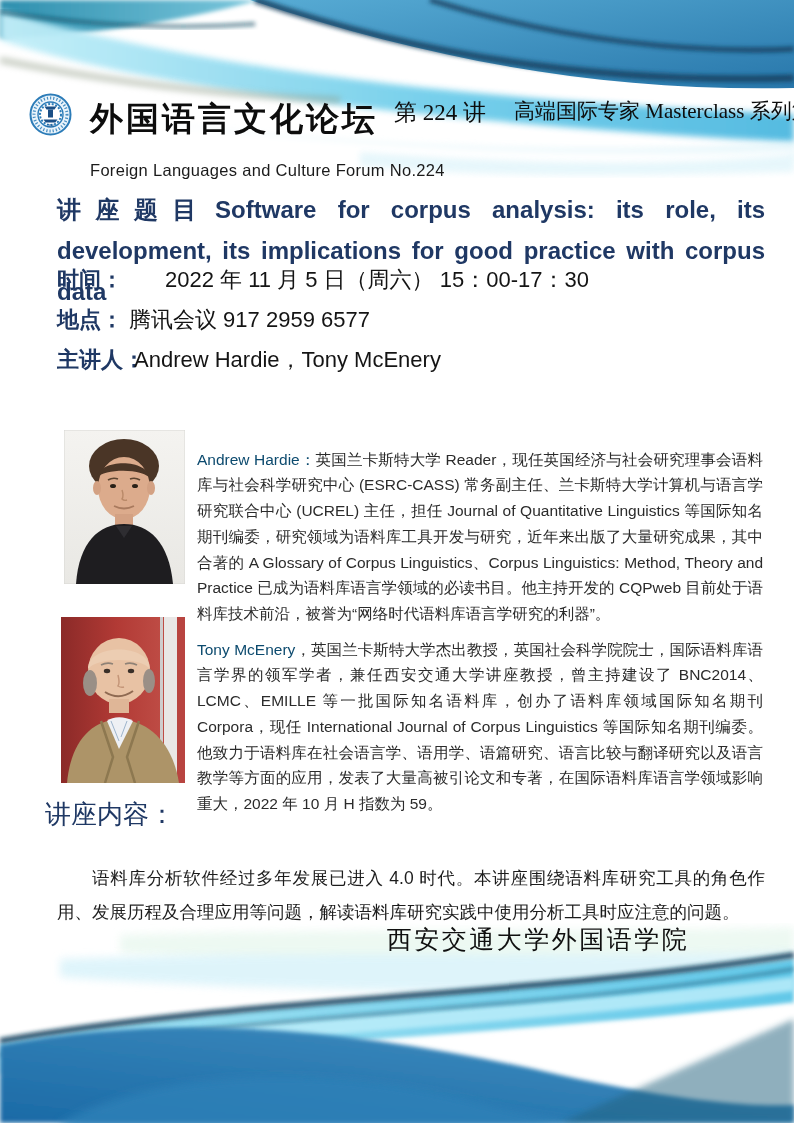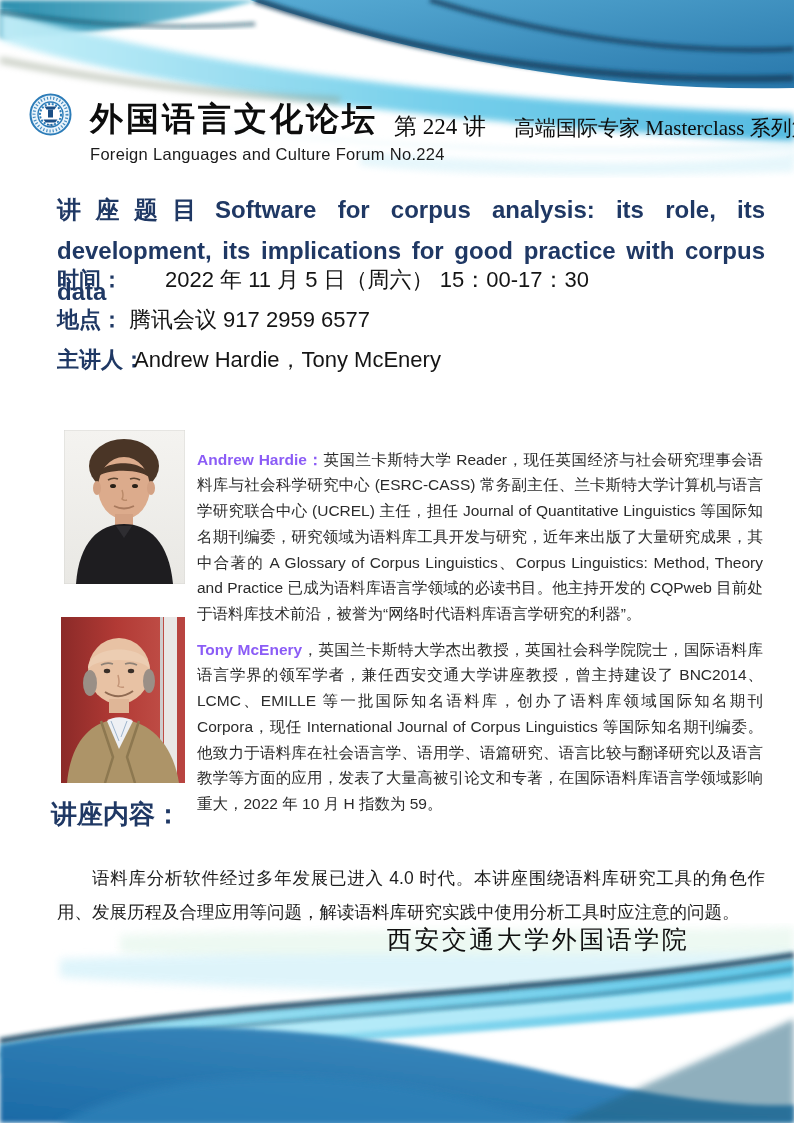--- a/index.html
+++ b/index.html
@@ -8,25 +8,25 @@
   .abs{position:absolute;}
 
   
   .top-decor{left:0;top:0;width:794px;height:178px;}
   .bottom-decor{left:0;bottom:0;width:794px;height:200px;}
   .top-decor svg,.bottom-decor svg{display:block;width:100%;height:100%;}
 
   
   .logo{left:27px;top:91px;width:47px;height:47px;}
   .header-text{left:90px;top:97px;width:690px;}
-  .header-row1{display:flex;align-items:flex-end;color:#0d0d0d;white-space:nowrap;}
+  .header-row1{display:flex;align-items:flex-start;color:#0d0d0d;white-space:nowrap;}
   .forum-title{font-family:"Liberation Serif",serif;font-weight:700;font-size:33px;letter-spacing:3px;}
   .session-no{font-family:"Liberation Serif",serif;font-size:23px;margin-left:16px;}
   .series{font-family:"Liberation Serif",serif;font-size:21px;margin-left:28px;}
-  .subtitle-en{font-size:16.5px;color:#1b1b1b;margin-top:3px;letter-spacing:.3px;}
+  .subtitle-en{font-size:16.5px;color:#1b1b1b;margin-top:19px;letter-spacing:.3px;}
 
   
   .navy{color:#1F3864;}
   .lec-title{left:57px;top:189px;width:708px;font-size:24px;font-weight:700;
              line-height:41px;text-align:justify;}
   .lec-title .tlabel{margin-right:4px;}
   .info-rows{left:57px;top:265px;width:708px;}
   .info-row{height:40px;font-size:22px;white-space:nowrap;}
   .ilabel{display:inline-block;font-weight:700;}
   .info-row:nth-child(1) .ilabel{width:108px;}
@@ -35,24 +35,24 @@
   .ivalue{color:#141414;}
 
   
   .photo{overflow:hidden;}
   .photo svg{display:block;width:100%;height:100%;}
   .photo1{left:64px;top:430px;width:121px;height:154px;}
   .photo2{left:61px;top:617px;width:124px;height:166px;}
   .bio{left:197px;width:566px;font-size:15.5px;line-height:25.8px;text-align:justify;color:#2b2b2b;}
   .bio1{top:431px;}
   .bio2{top:621px;}
-  .bio .sname{font-weight:700;color:#8b5cf6;}
-
-  
-  .content-heading{left:51px;top:797px;font-size:26px;font-weight:700;}
+  .bio .sname{font-weight:400;color:#0c4a6e;}
+
+  
+  .content-heading{left:45px;top:797px;font-size:26px;font-weight:400;}
   .content-body{left:57px;top:843px;width:708px;font-size:17.5px;line-height:34.5px;
                 text-indent:2em;text-align:justify;color:#1c1c1c;}
 
   
   .footer-orgs{left:313px;top:924px;width:450px;text-align:center;
                font-family:"Liberation Serif",serif;font-size:25px;line-height:31px;
                letter-spacing:2.5px;color:#101010;}
 </style>
 </head>
 <body>

